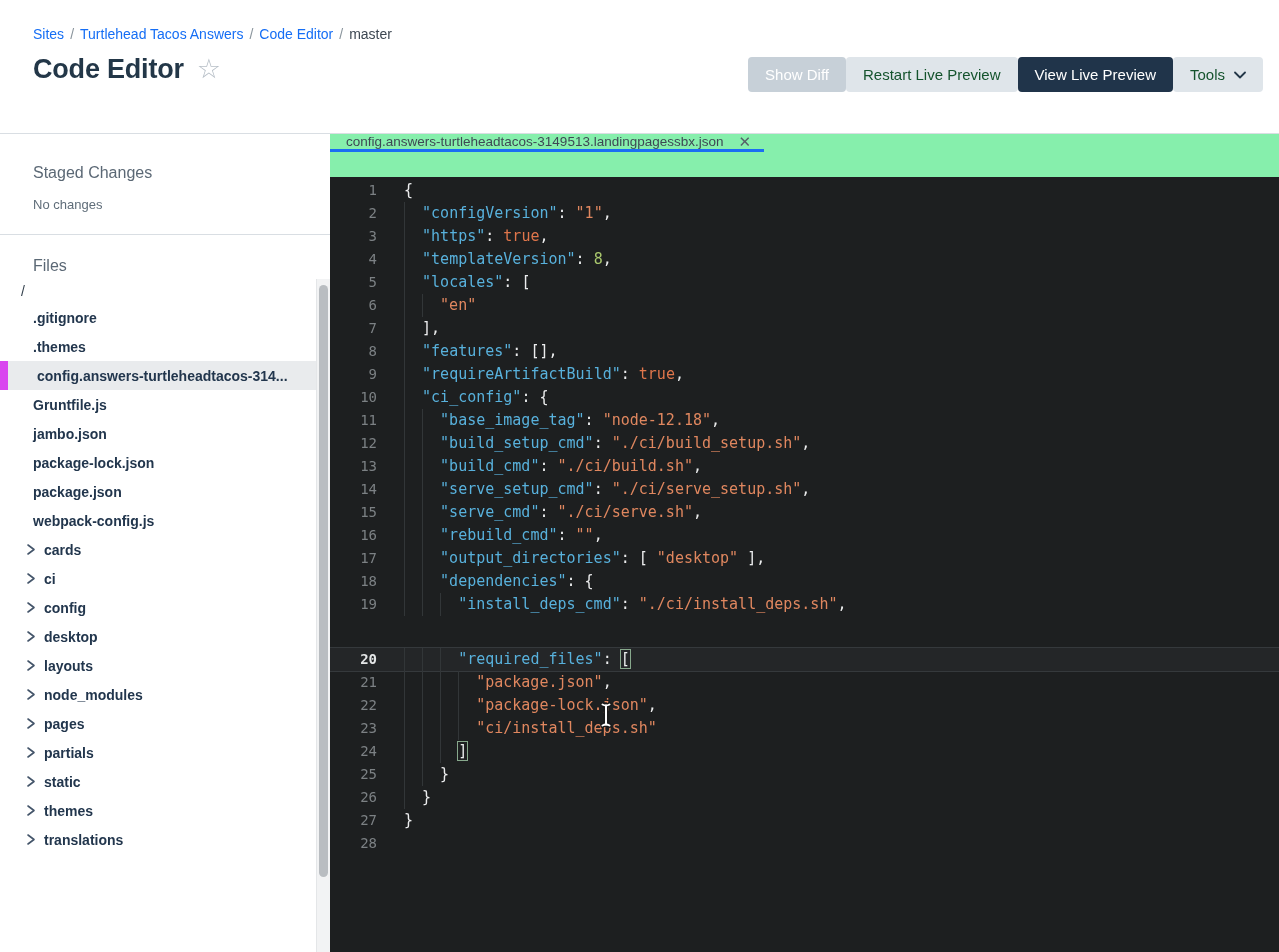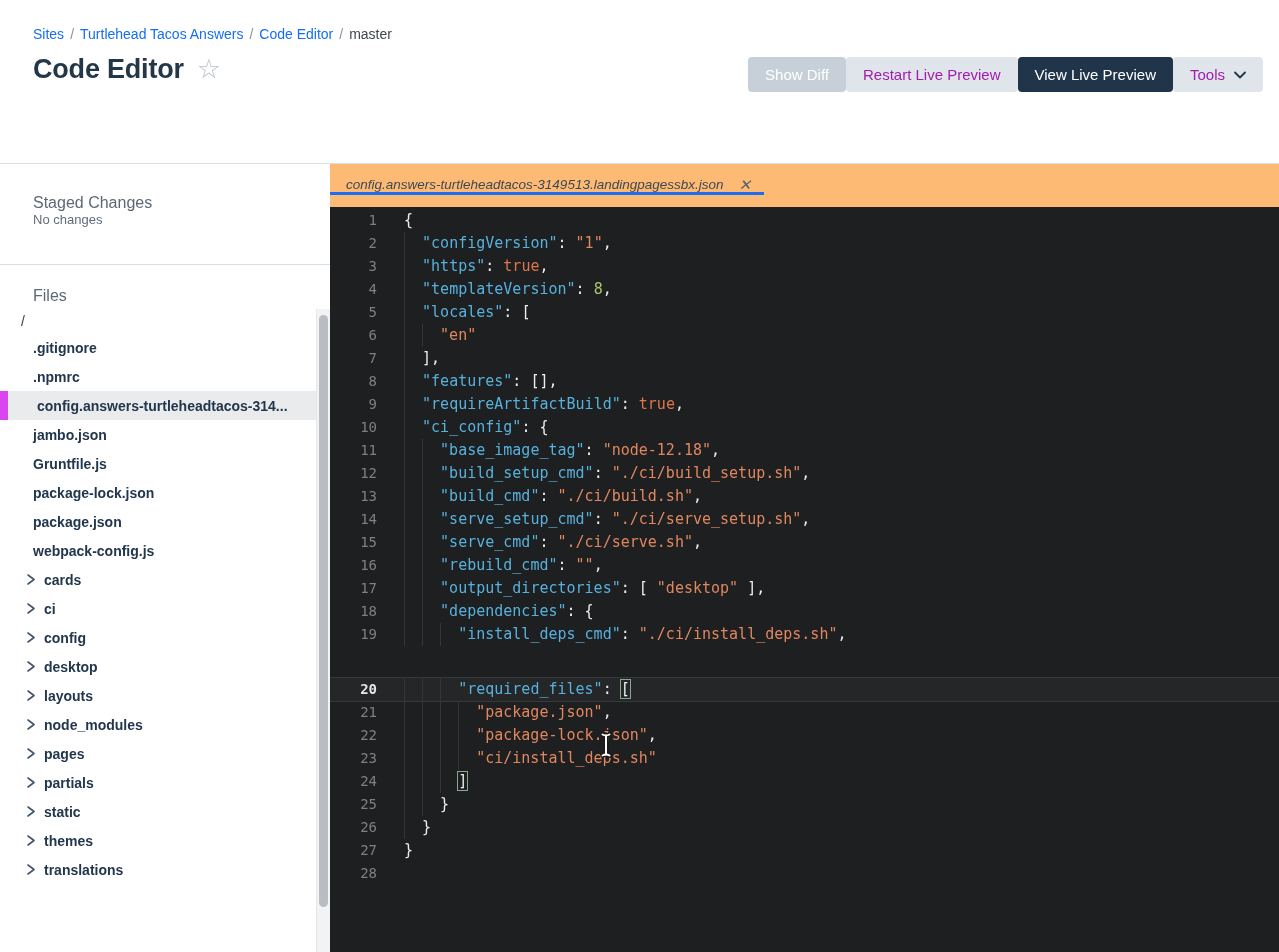--- a/index.html
+++ b/index.html
@@ -1,58 +1,58 @@
 <!DOCTYPE html>
 <html><head>
 <meta charset="utf-8">
 <style>
   * { box-sizing: border-box; }
   html,body { margin:0; padding:0; }
   body { font-family:"Liberation Sans", sans-serif; background:#ffffff; }
   .page { position:relative; width:1279px; height:952px; background:#ffffff; overflow:hidden; }
 
   
-  .hdr { position:relative; height:164px; border-bottom:1px solid #d9dee3; padding:26px 16px 0 33px; background:#fff; }
+  .hdr { position:relative; height:134px; border-bottom:1px solid #d9dee3; padding:26px 16px 0 33px; background:#fff; }
   .crumbs { font-size:14px; line-height:17px; }
   .crumb-link { color:#156ef5; cursor:pointer; }
   .crumb-sep { color:#8a949c; margin:0 6px; }
   .crumb-current { color:#3d4752; }
   .title-row { display:flex; align-items:center; gap:13px; margin-top:11px; }
   .page-title { margin:0; font-size:27px; font-weight:bold; color:#233748; letter-spacing:-0.2px; }
   .star { font-size:27px; color:#b7bfc7; line-height:1; cursor:pointer; }
   .toolbar { position:absolute; right:16px; top:57px; display:flex; }
   .btn { height:35px; border:none; border-radius:4px; padding:0 17px; font-size:15px; font-family:inherit;
-         background:#dfe5ea; color:#a21caf; display:flex; align-items:center; gap:9px; cursor:pointer; white-space:nowrap; }
+         background:#dfe5ea; color:#14532d; display:flex; align-items:center; gap:9px; cursor:pointer; white-space:nowrap; }
   .btn.disabled { background:#c7d0d8; color:#ffffff; cursor:default; }
   .btn.primary { background:#20344a; color:#ffffff; }
   .chev-down { width:12px; height:8px; }
 
   
   .body { display:flex; height:823px; }
 
   
   .sidebar { position:relative; width:330px; flex:none; background:#fff; }
   .staged { padding:30px 0 0 33px; height:101px; border-bottom:1px solid #d9dee3; }
   .section-title { font-size:16px; color:#5b6875; }
-  .muted { font-size:13px; color:#5f6d79; }
+  .muted { font-size:13px; color:#5f6d79; margin-top:15px; }
   .files-sec { padding-top:22px; }
   .files-sec .section-title { margin-left:33px; }
   .root-path { font-size:14px; color:#34404d; margin:8px 0 4px 21px; }
   .tree { list-style:none; margin:0; padding:0; }
   .row { height:29px; display:flex; align-items:center; padding-left:33px; font-size:14px; font-weight:bold;
          color:#22364d; cursor:pointer; }
   .row.selected { background:#e9ebed; border-left:8px solid #d946ef; padding-left:29px; }
   .row.folder { padding-left:26px; gap:8px; }
   .chev-right { width:10px; height:13px; flex:none; }
   .sb-track { position:absolute; top:145px; right:0; width:14px; bottom:0; background:#f2f3f4; border-left:1px solid #e4e6e8; }
   .sb-thumb { position:absolute; top:6px; left:2px; width:9px; height:592px; background:#b9bdc1; border-radius:5px; }
 
   
   .editor-pane { flex:1; display:flex; flex-direction:column; min-width:0; }
-  .tabbar { height:43px; background:#fdba74; display:flex; align-items:center;font-style:italic; }
+  .tabbar { height:43px; background:#86efac; display:flex; align-items:flex-start; }
   .tab { display:flex; align-items:center; gap:15px; padding:0 13px 0 16px; border-bottom:3px solid #1b6ef3;
          font-size:13.5px; color:#3e4854; cursor:pointer; white-space:nowrap; }
   .tab-close { color:#566069; font-size:15px; line-height:1; cursor:pointer; }
   .code-area { position:relative; flex:1; background:#1d1f20; overflow:hidden; padding-top:2px;
                font-family:"DejaVu Sans Mono", monospace; font-size:15px; line-height:23px; }
   .cl { display:flex; height:23px; white-space:pre; }
   .ln { width:47px; flex:none; text-align:right; color:#7c8184; font-size:14px; line-height:23px; }
   .ct { margin-left:27px; line-height:23px; }
   .guide { display:inline-block; width:2ch; height:23px; border-left:1px solid #323638; vertical-align:top; }
   .tok-k { color:#58b1dc; }
@@ -97,30 +97,30 @@
         <div class="muted">No changes</div>
       </div>
       <div class="files-sec">
         <div class="section-title">Files</div>
         <div class="root-path">/</div>
         <ul class="tree" id="file-tree">
             <li class="row">
               <span>.gitignore</span>
             </li>
             <li class="row">
-              <span>.npmrc</span>
+              <span>.themes</span>
             </li>
             <li class="row selected">
               <span>config.answers-turtleheadtacos-314...</span>
             </li>
             <li class="row">
+              <span>Gruntfile.js</span>
+            </li>
+            <li class="row">
               <span>jambo.json</span>
-            </li>
-            <li class="row">
-              <span>Gruntfile.js</span>
             </li>
             <li class="row">
               <span>package-lock.json</span>
             </li>
             <li class="row">
               <span>package.json</span>
             </li>
             <li class="row">
               <span>webpack-config.js</span>
             </li>

